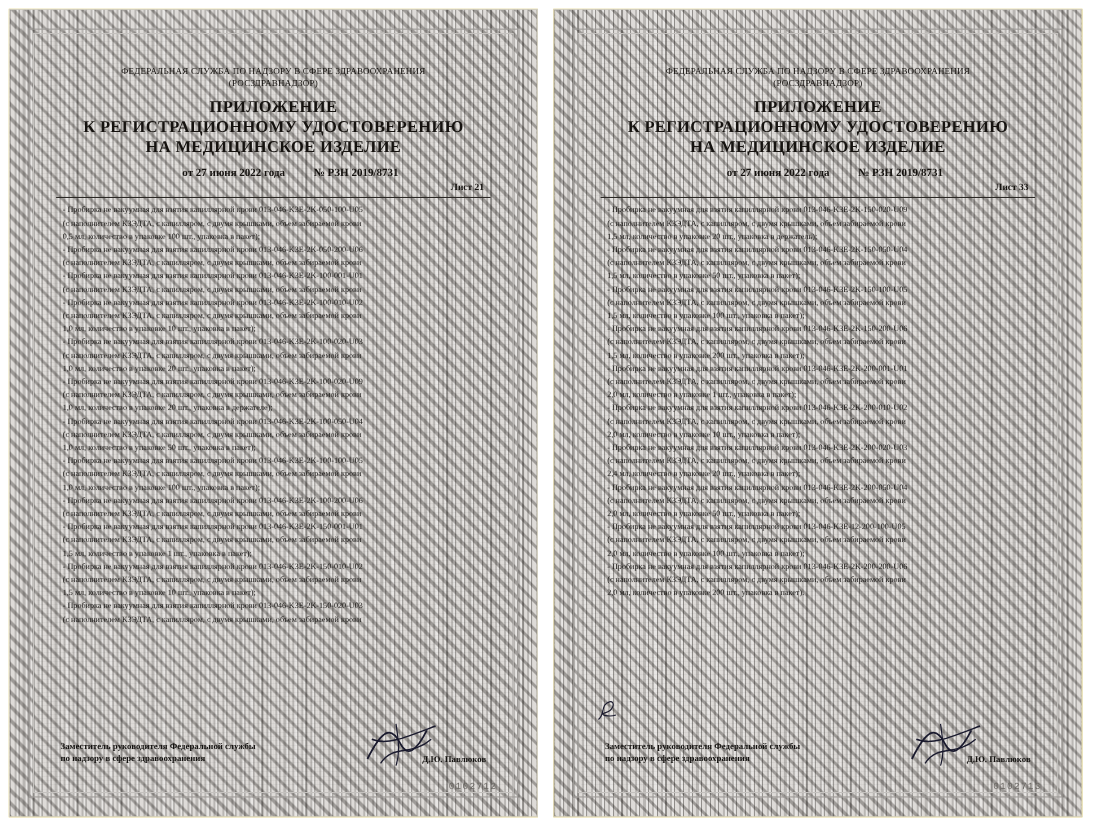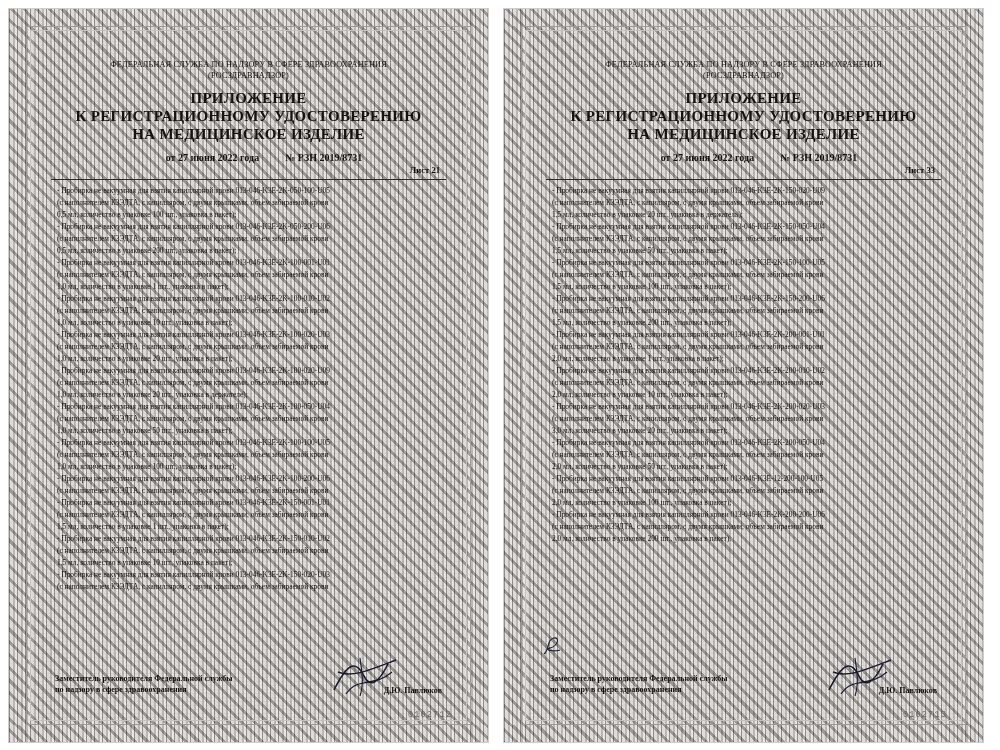--- a/index.html
+++ b/index.html
@@ -221,24 +221,22 @@
           <span class="regno">№ РЗН 2019/8731</span>
         </div>
         <div class="sheetno">Лист 21</div>
         <div class="hr"></div>
         <div class="body-text">
             <div class="item">- Пробирка не вакуумная для взятия капиллярной крови 013-046-K3E-2K-050-100-U05</div>
             <div class="item">(с наполнителем К3ЭДТА, с капилляром, с двумя крышками, объем забираемой крови</div>
             <div class="item">0,5 мл, количество в упаковке 100 шт., упаковка в пакет);</div>
             <div class="item">- Пробирка не вакуумная для взятия капиллярной крови 013-046-K3E-2K-050-200-U06</div>
             <div class="item">(с наполнителем К3ЭДТА, с капилляром, с двумя крышками, объем забираемой крови</div>
-            <div class="item">0,5 мл, количество в упаковке 200 шт., упаковка в пакет);</div>
             <div class="item">- Пробирка не вакуумная для взятия капиллярной крови 013-046-K3E-2K-100-001-U01</div>
             <div class="item">(с наполнителем К3ЭДТА, с капилляром, с двумя крышками, объем забираемой крови</div>
-            <div class="item">1,0 мл, количество в упаковке 1 шт., упаковка в пакет);</div>
             <div class="item">- Пробирка не вакуумная для взятия капиллярной крови 013-046-K3E-2K-100-010-U02</div>
             <div class="item">(с наполнителем К3ЭДТА, с капилляром, с двумя крышками, объем забираемой крови</div>
             <div class="item">1,0 мл, количество в упаковке 10 шт., упаковка в пакет);</div>
             <div class="item">- Пробирка не вакуумная для взятия капиллярной крови 013-046-K3E-2K-100-020-U03</div>
             <div class="item">(с наполнителем К3ЭДТА, с капилляром, с двумя крышками, объем забираемой крови</div>
             <div class="item">1,0 мл, количество в упаковке 20 шт., упаковка в пакет);</div>
             <div class="item">- Пробирка не вакуумная для взятия капиллярной крови 013-046-K3E-2K-100-020-U09</div>
             <div class="item">(с наполнителем К3ЭДТА, с капилляром, с двумя крышками, объем забираемой крови</div>
             <div class="item">1,0 мл, количество в упаковке 20 шт., упаковка в держателе);</div>
             <div class="item">- Пробирка не вакуумная для взятия капиллярной крови 013-046-K3E-2K-100-050-U04</div>
@@ -314,21 +312,21 @@
             <div class="item">(с наполнителем К3ЭДТА, с капилляром, с двумя крышками, объем забираемой крови</div>
             <div class="item">1,5 мл, количество в упаковке 200 шт., упаковка в пакет);</div>
             <div class="item">- Пробирка не вакуумная для взятия капиллярной крови 013-046-K3E-2K-200-001-U01</div>
             <div class="item">(с наполнителем К3ЭДТА, с капилляром, с двумя крышками, объем забираемой крови</div>
             <div class="item">2,0 мл, количество в упаковке 1 шт., упаковка в пакет);</div>
             <div class="item">- Пробирка не вакуумная для взятия капиллярной крови 013-046-K3E-2K-200-010-U02</div>
             <div class="item">(с наполнителем К3ЭДТА, с капилляром, с двумя крышками, объем забираемой крови</div>
             <div class="item">2,0 мл, количество в упаковке 10 шт., упаковка в пакет);</div>
             <div class="item">- Пробирка не вакуумная для взятия капиллярной крови 013-046-K3E-2K-200-020-U03</div>
             <div class="item">(с наполнителем К3ЭДТА, с капилляром, с двумя крышками, объем забираемой крови</div>
-            <div class="item">3,0 мл, количество в упаковке 20 шт., упаковка в пакет);</div>
+            <div class="item">2,4 мл, количество в упаковке 20 шт., упаковка в пакет);</div>
             <div class="item">- Пробирка не вакуумная для взятия капиллярной крови 013-046-K3E-2K-200-050-U04</div>
             <div class="item">(с наполнителем К3ЭДТА, с капилляром, с двумя крышками, объем забираемой крови</div>
             <div class="item">2,0 мл, количество в упаковке 50 шт., упаковка в пакет);</div>
             <div class="item">- Пробирка не вакуумная для взятия капиллярной крови 013-046-K3E-12-200-100-U05</div>
             <div class="item">(с наполнителем К3ЭДТА, с капилляром, с двумя крышками, объем забираемой крови</div>
             <div class="item">2,0 мл, количество в упаковке 100 шт., упаковка в пакет);</div>
             <div class="item">- Пробирка не вакуумная для взятия капиллярной крови 013-046-K3E-2K-200-200-U06</div>
             <div class="item">(с наполнителем К3ЭДТА, с капилляром, с двумя крышками, объем забираемой крови</div>
             <div class="item">2,0 мл, количество в упаковке 200 шт., упаковка в пакет).</div>
           </div>

